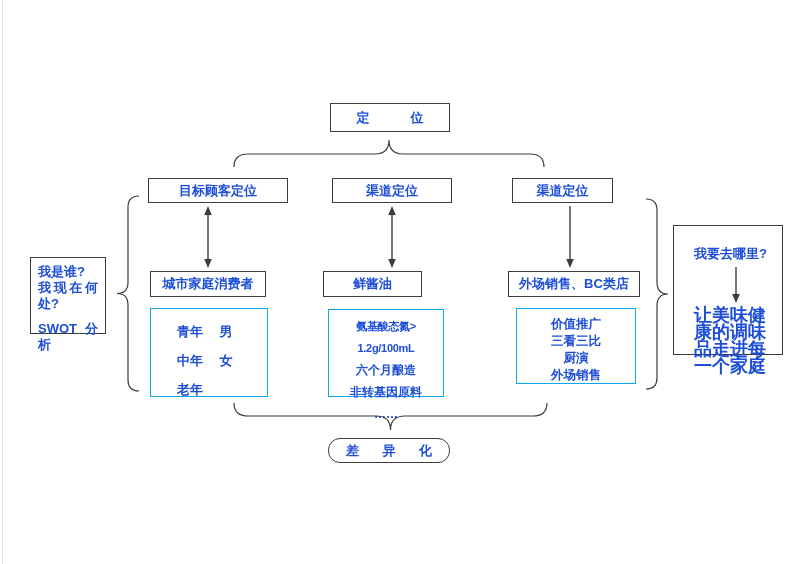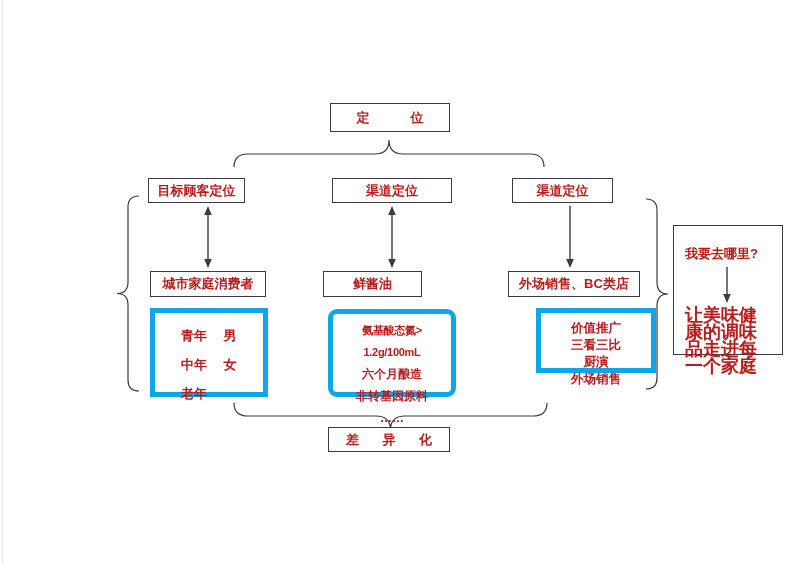--- a/index.html
+++ b/index.html
@@ -1,27 +1,27 @@
 <!DOCTYPE html>
 <html><head>
 <meta charset="utf-8">
 <style>
   html,body{margin:0;padding:0;background:#fff;}
   .canvas{
     position:relative;width:800px;height:564px;background:#ffffff;overflow:hidden;
-    font-family:"Liberation Sans","DejaVu Sans",sans-serif;color:#b91c1c;
+    font-family:"Liberation Sans","DejaVu Sans",sans-serif;color:#1d4ed8;
   }
   .page-edge{position:absolute;left:2px;top:0;width:1px;height:100%;background:#e3e3e3;}
   .box{
     position:absolute;border:1px solid #3c3c3c;background:#fff;box-sizing:border-box;
     display:flex;align-items:center;justify-content:center;
     font-weight:bold;font-size:13px;white-space:nowrap;
   }
   .list-box{
-    position:absolute;border:5px solid #0ea5e9;background:#fff;box-sizing:border-box;
+    position:absolute;border:1px solid #0ea5e9;background:#fff;box-sizing:border-box;
     font-weight:bold;
   }
   .list-box .ln{display:block;}
   .d1{padding:8px 0 0 26px;font-size:13px;}
   .d1 .ln{line-height:29px;}
   .d2{padding:5px 0 0 0;font-size:12px;text-align:center;}
   .d2 .ln{line-height:22px;}
   .d2 .ln.sm{font-size:11px;letter-spacing:-0.3px;}
   .d3{padding:7px 0 0 0;font-size:12.5px;text-align:center;}
   .d3 .ln{line-height:17px;}
@@ -42,21 +42,21 @@
   <div class="page-edge"></div>
 
   <div class="box wide-label" style="left:330px;top:103px;width:120px;height:29px;">定　位</div>
 
   <div class="svgabs" style="left:233px;top:139px;">
     <svg width="312" height="30" viewBox="0 0 312 30">
       <path d="M 1 28 Q 1 15 15 15 L 142 15 Q 156 15 156 1 Q 156 15 170 15 L 297 15 Q 311 15 311 28" fill="none" stroke="#3c3c3c" stroke-width="1.2"></path>
     </svg>
   </div>
 
-  <div class="box" style="left:148px;top:178px;width:97px;height:25px;">目标顾客定位</div>
+  <div class="box" style="left:148px;top:178px;width:140px;height:25px;">目标顾客定位</div>
   <div class="box" style="left:332px;top:178px;width:120px;height:25px;">渠道定位</div>
   <div class="box" style="left:512px;top:178px;width:101px;height:25px;">渠道定位</div>
 
   <div class="svgabs" style="left:202px;top:206px;">
     <svg width="12" height="62" viewBox="0 0 12 62">
       <line x1="6" y1="9" x2="6" y2="53" stroke="#3c3c3c" stroke-width="1.4"></line>
       <polygon points="6,0 2.2,9 9.8,9" fill="#3c3c3c"></polygon>
       <polygon points="6,62 2.2,53 9.8,53" fill="#3c3c3c"></polygon>
     </svg>
   </div>
@@ -76,55 +76,60 @@
 
   <div class="box" style="left:150px;top:271px;width:116px;height:26px;">城市家庭消费者</div>
   <div class="box" style="left:323px;top:271px;width:99px;height:26px;">鲜酱油</div>
   <div class="box" style="left:508px;top:271px;width:132px;height:26px;">外场销售、BC类店</div>
 
   <div class="list-box d1" style="left:150px;top:308px;width:118px;height:89px;">
     <span class="ln">青年　 男</span>
     <span class="ln">中年　 女</span>
     <span class="ln">老年</span>
   </div>
-  <div class="list-box d2" style="left:328px;top:309px;width:128px;height:88px;border-radius:9px;">
+  <div class="list-box d2" style="left:328px;top:309px;width:116px;height:88px;">
     <span class="ln sm">氨基酸态氮&gt; 1.2g/100mL</span>
     <span class="ln">六个月酿造</span>
     <span class="ln">非转基因原料</span>
     <span class="ln">……</span>
   </div>
-  <div class="list-box d3" style="left:536px;top:308px;width:120px;height:65px;">
+  <div class="list-box d3" style="left:516px;top:308px;width:120px;height:76px;">
     <span class="ln">价值推广</span>
     <span class="ln">三看三比</span>
     <span class="ln">厨演</span>
     <span class="ln">外场销售</span>
   </div>
 
   <div class="svgabs" style="left:233px;top:401px;">
     <svg width="315" height="31" viewBox="0 0 315 31">
       <path d="M 1 2 Q 1 15 15 15 L 143 15 Q 157.5 15 157.5 29 Q 157.5 15 172 15 L 300 15 Q 314 15 314 2" fill="none" stroke="#3c3c3c" stroke-width="1.2"></path>
     </svg>
   </div>
 
-  <div class="box" style="left:328px;top:427px;width:122px;height:25px;letter-spacing:10px;text-indent:10px;">差 异 化</div>
+  <div class="box" style="left:328px;top:438px;width:122px;height:25px;letter-spacing:10px;text-indent:10px;border-radius:12px;">差 异 化</div>
 
+  <div class="note" style="left:30px;top:257px;width:76px;height:77px;padding:6px 7px;text-align:justify;">
+    <p>我是谁?</p>
+    <p style="text-align:justify;text-justify:inter-character;">我现在何处?</p>
+    <p style="margin-top:9px;">SWOT 分析</p>
+  </div>
 
   <div class="svgabs" style="left:116px;top:195px;">
     <svg width="24" height="197" viewBox="0 0 24 197">
       <path d="M 23 1 Q 12 1 12 12 L 12 87 Q 12 98.5 1 98.5 Q 12 98.5 12 110 L 12 185 Q 12 196 23 196" fill="none" stroke="#3c3c3c" stroke-width="1.2"></path>
     </svg>
   </div>
 
   <div class="svgabs" style="left:645px;top:198px;">
     <svg width="24" height="192" viewBox="0 0 24 192">
       <path d="M 1 1 Q 12 1 12 12 L 12 84 Q 12 96 23 96 Q 12 96 12 108 L 12 180 Q 12 191 1 191" fill="none" stroke="#3c3c3c" stroke-width="1.2"></path>
     </svg>
   </div>
 
-  <div class="note" style="left:673px;top:225px;width:110px;height:130px;padding:20px 0 0 11px;">
+  <div class="note" style="left:673px;top:225px;width:110px;height:130px;padding:20px 0 0 20px;">
     <p>我要去哪里?</p>
     <div class="svgabs" style="position:static;margin:5px 0 4px 36px;">
       <svg width="12" height="36" viewBox="0 0 12 36">
         <line x1="6" y1="0" x2="6" y2="27" stroke="#3c3c3c" stroke-width="1.4"></line>
         <polygon points="6,36 2.2,27 9.8,27" fill="#3c3c3c"></polygon>
       </svg>
     </div>
     <p class="answer">让美味健康的调味品走进每一个家庭</p>
   </div>
 </div>

